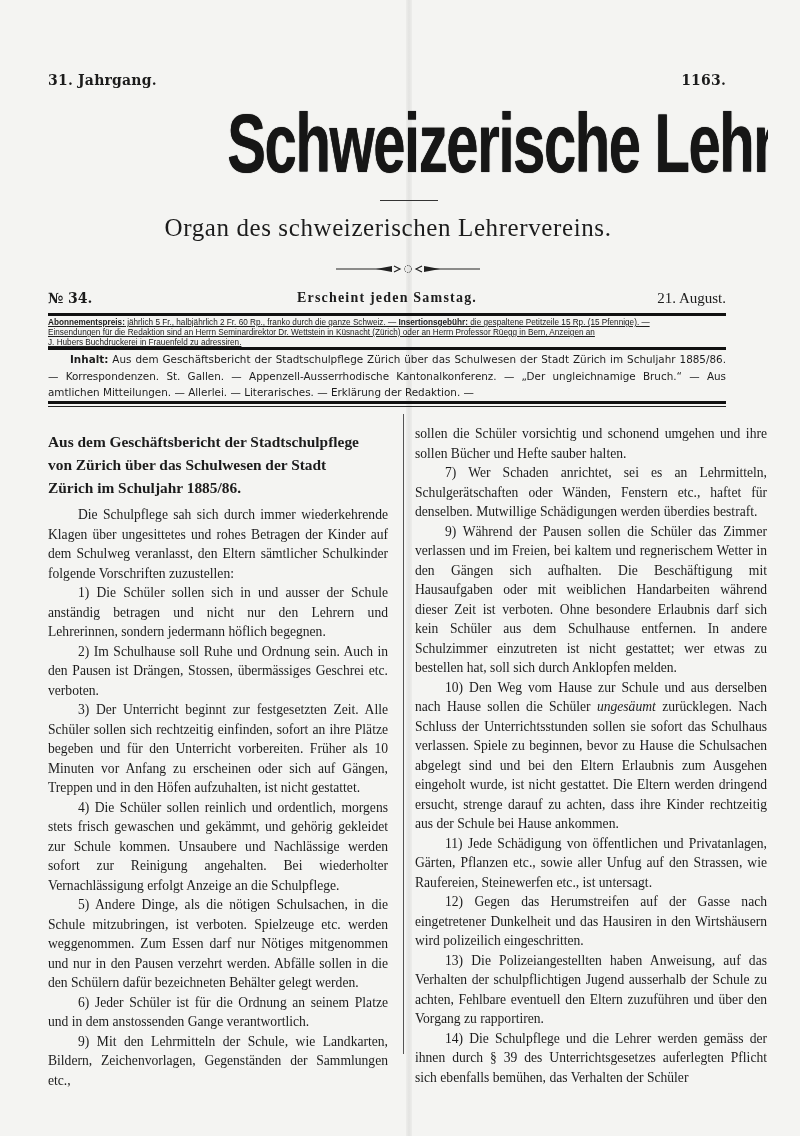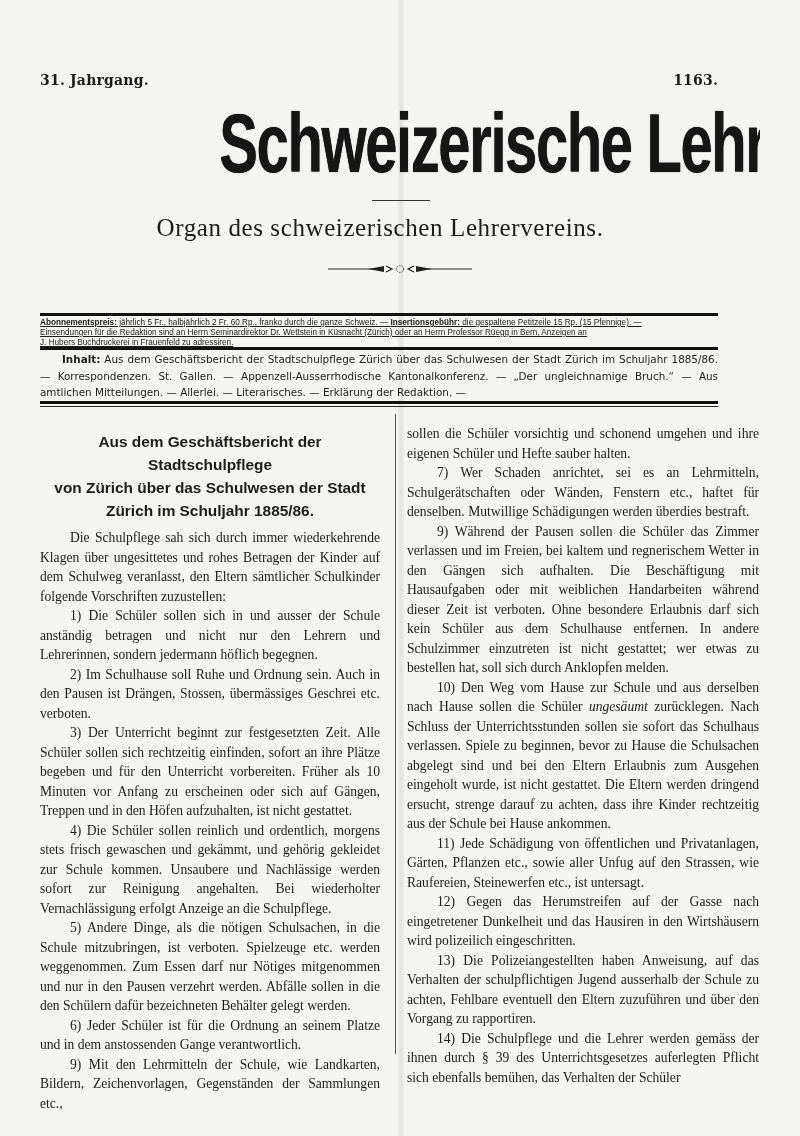--- a/index.html
+++ b/index.html
@@ -3,21 +3,21 @@
 <meta charset="utf-8">
 <style>
   html, body { margin: 0; padding: 0; }
   body {
     width: 800px; height: 1136px; overflow: hidden;
     background: #f4f4f2;
     color: #1c1c1c;
     font-family: "DejaVu Serif", serif;
     position: relative;
   }
-  .page { position: absolute; left: 0; top: 0; width: 760px; height: 1136px; }
+  .page { position: absolute; left: 8px; top: 0; width: 760px; height: 1136px; }
   .ghost-fold {
     position: absolute; left: 398px; top: 0; width: 6px; height: 1136px;
     background: linear-gradient(to right, rgba(0,0,0,0.03), rgba(0,0,0,0.07), rgba(0,0,0,0.03));
   }
   .topline {
     position: absolute; left: 40px; right: 42px; top: 72px;
     display: flex; justify-content: space-between;
     font-family: "DejaVu Serif", serif; font-weight: bold; font-size: 14px; letter-spacing: 0.2px;
   }
   .masthead {
@@ -67,22 +67,22 @@
   .contents b { font-weight: bold; }
   .col {
     position: absolute; top: 422px; width: 340px;
     font-family: "Liberation Serif", serif; font-size: 13.6px; line-height: 19.5px;
     text-align: justify;
   }
   .col.left { left: 40px; }
   .col.right { left: 407px; top: 424px; width: 352px; }
   .col-divider { position: absolute; left: 395px; top: 414px; width: 1px; height: 640px; background: #555; }
   .art-title {
-    font-family: Liberation Sans, sans-serif; font-weight: bold; font-size: 15.4px;
-    line-height: 23px; text-align: center; margin: 8px 0 6px 0; letter-spacing: 0;
+    font-family: Liberation Serif, serif; font-weight: bold; font-size: 15.4px;
+    line-height: 23px; margin: 8px 0 6px 0; letter-spacing: 0;
   }
   .col p { margin: 0; text-indent: 30px; }
   .col p.cont { text-indent: 0; }
   .col em { font-style: italic; }
 </style>
 </head>
 <body>
 
 <div class="page">
   <div class="ghost-fold"></div>
@@ -103,20 +103,25 @@
   <svg class="ornament" viewBox="0 0 144 12">
     <line x1="0" y1="6" x2="56" y2="6" stroke="#222" stroke-width="1"></line>
     <polygon points="40,6 56,3 56,9" fill="#222"></polygon>
     <path d="M58 3 L64 6 L58 9" fill="none" stroke="#222" stroke-width="1.2"></path>
     <circle cx="72" cy="6" r="3.5" fill="none" stroke="#444" stroke-width="1" stroke-dasharray="1.5 1"></circle>
     <path d="M86 3 L80 6 L86 9" fill="none" stroke="#222" stroke-width="1.2"></path>
     <polygon points="104,6 88,3 88,9" fill="#222"></polygon>
     <line x1="88" y1="6" x2="144" y2="6" stroke="#222" stroke-width="1"></line>
   </svg>
 
+  <div class="issue-line">
+    <span class="num">№ 34.</span>
+    <span class="mid">Erscheint jeden Samstag.</span>
+    <span class="date">21. August.</span>
+  </div>
 
   <div class="rule-thick" style="top:313px"></div>
 
   <div class="subs">
     <div><b>Abonnementspreis:</b><span> jährlich 5 Fr., halbjährlich 2 Fr. 60 Rp., franko durch die ganze Schweiz. — </span><b>Insertionsgebühr:</b><span> die gespaltene Petitzeile 15 Rp. (15 Pfennige). —</span></div>
     <div>Einsendungen für die Redaktion sind an Herrn Seminardirektor Dr. Wettstein in Küsnacht (Zürich) oder an Herrn Professor Rüegg in Bern, Anzeigen an</div>
     <div class="l3">J. Hubers Buchdruckerei in Frauenfeld zu adressiren.</div>
   </div>
 
   <div class="rule-thick" style="top:347px"></div>
@@ -140,21 +145,21 @@
     <p>1) Die Schüler sollen sich in und ausser der Schule anständig betragen und nicht nur den Lehrern und Lehrerinnen, sondern jedermann höflich begegnen.</p>
     <p>2) Im Schulhause soll Ruhe und Ordnung sein. Auch in den Pausen ist Drängen, Stossen, übermässiges Geschrei etc. verboten.</p>
     <p>3) Der Unterricht beginnt zur festgesetzten Zeit. Alle Schüler sollen sich rechtzeitig einfinden, sofort an ihre Plätze begeben und für den Unterricht vorbereiten. Früher als 10 Minuten vor Anfang zu erscheinen oder sich auf Gängen, Treppen und in den Höfen aufzuhalten, ist nicht gestattet.</p>
     <p>4) Die Schüler sollen reinlich und ordentlich, morgens stets frisch gewaschen und gekämmt, und gehörig gekleidet zur Schule kommen. Unsaubere und Nachlässige werden sofort zur Reinigung angehalten. Bei wiederholter Vernachlässigung erfolgt Anzeige an die Schulpflege.</p>
     <p>5) Andere Dinge, als die nötigen Schulsachen, in die Schule mitzubringen, ist verboten. Spielzeuge etc. werden weggenommen. Zum Essen darf nur Nötiges mitgenommen und nur in den Pausen verzehrt werden. Abfälle sollen in die den Schülern dafür bezeichneten Behälter gelegt werden.</p>
     <p>6) Jeder Schüler ist für die Ordnung an seinem Platze und in dem anstossenden Gange verantwortlich.</p>
     <p>9) Mit den Lehrmitteln der Schule, wie Landkarten, Bildern, Zeichenvorlagen, Gegenständen der Sammlungen etc.,</p>
   </div>
 
   <div class="col right">
-    <p class="cont">sollen die Schüler vorsichtig und schonend umgehen und ihre eigenen Schüler und Hefte sauber halten.</p>
+    <p class="cont">sollen die Schüler vorsichtig und schonend umgehen und ihre sollen Bücher und Hefte sauber halten.</p>
     <p>7) Wer Schaden anrichtet, sei es an Lehrmitteln, Schulgerätschaften oder Wänden, Fenstern etc., haftet für denselben. Mutwillige Schädigungen werden überdies bestraft.</p>
     <p>9) Während der Pausen sollen die Schüler das Zimmer verlassen und im Freien, bei kaltem und regnerischem Wetter in den Gängen sich aufhalten. Die Beschäftigung mit Hausaufgaben oder mit weiblichen Handarbeiten während dieser Zeit ist verboten. Ohne besondere Erlaubnis darf sich kein Schüler aus dem Schulhause entfernen. In andere Schulzimmer einzutreten ist nicht gestattet; wer etwas zu bestellen hat, soll sich durch Anklopfen melden.</p>
     <p><span>10) Den Weg vom Hause zur Schule und aus derselben nach Hause sollen die Schüler </span><em>ungesäumt</em><span> zurücklegen. Nach Schluss der Unterrichtsstunden sollen sie sofort das Schulhaus verlassen. Spiele zu beginnen, bevor zu Hause die Schulsachen abgelegt sind und bei den Eltern Erlaubnis zum Ausgehen eingeholt wurde, ist nicht gestattet. Die Eltern werden dringend ersucht, strenge darauf zu achten, dass ihre Kinder rechtzeitig aus der Schule bei Hause ankommen.</span></p>
     <p>11) Jede Schädigung von öffentlichen und Privatanlagen, Gärten, Pflanzen etc., sowie aller Unfug auf den Strassen, wie Raufereien, Steinewerfen etc., ist untersagt.</p>
     <p>12) Gegen das Herumstreifen auf der Gasse nach eingetretener Dunkelheit und das Hausiren in den Wirtshäusern wird polizeilich eingeschritten.</p>
     <p>13) Die Polizeiangestellten haben Anweisung, auf das Verhalten der schulpflichtigen Jugend ausserhalb der Schule zu achten, Fehlbare eventuell den Eltern zuzuführen und über den Vorgang zu rapportiren.</p>
     <p>14) Die Schulpflege und die Lehrer werden gemäss der ihnen durch § 39 des Unterrichtsgesetzes auferlegten Pflicht sich ebenfalls bemühen, das Verhalten der Schüler</p>
   </div>
 </div>
 

